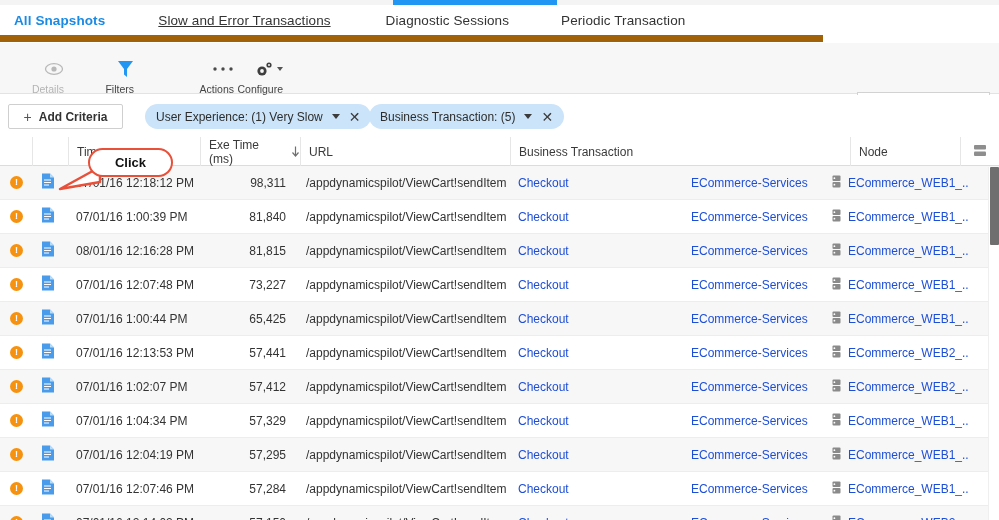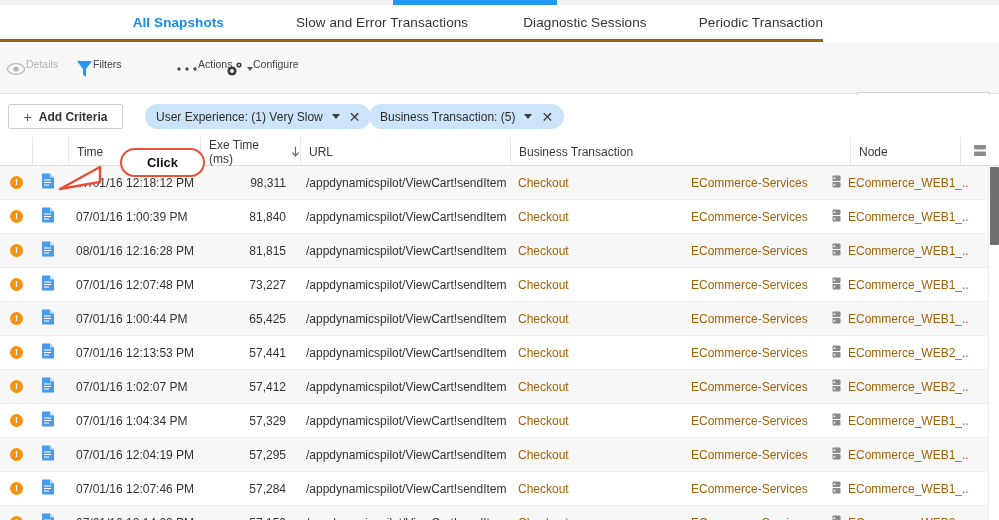--- a/index.html
+++ b/index.html
@@ -11,41 +11,41 @@
   }
   #app { position: relative; width: 999px; height: 520px; background:#fff; }
 
   
   .top-accent-track { position:absolute; top:0; left:0; width:999px; height:5px; background:#f4f4f4; }
   .top-accent { position:absolute; top:0; left:393px; width:164px; height:5px; background:#2196f3; }
 
   
   .tabbar {
     position:absolute; top:5px; left:0; width:823px; height:37px;
-    background:#fff; border-bottom:3px solid #a16207;
-    display:flex; align-items:center;justify-content:flex-end;
+    background:#fff; border-bottom:7px solid #a16207;
+    display:flex; align-items:center;
   }
   .tab {
     font-size:13.5px; color:#333; cursor:pointer; white-space:nowrap;
     padding:0 0; letter-spacing:.1px;
   }
   .tab.active { color:#1a8ae5; font-weight:bold; }
   .tab-0 { margin-left:14px; }
-  .tab-1 { margin-left:72px; }
+  .tab-1 { margin-left:53px;text-decoration:underline; }
   .tab-2 { margin-left:55px; }
   .tab-3 { margin-left:52px; }
 
   
   .toolbar {
     position:absolute; top:43px; left:0; width:999px; height:51px;
     background:#f7f7f7; border-bottom:1px solid #e3e3e3;
   }
   .tool {
     position:absolute; top:12px; width:58px; height:44px;
-    display:flex; flex-direction:row; align-items:flex-start; justify-content:flex-start;
+    display:flex; flex-direction:column; align-items:flex-end; justify-content:flex-start;
     cursor:pointer;
   }
   .tool .ticon { height:22px; display:flex; align-items:center; justify-content:center; margin-top:3px; }
   .tool .tlabel { font-size:10.5px; color:#444; margin-top:3px; white-space:nowrap; }
   .tool.disabled .tlabel { color:#b4b4b4; }
   .vsep { position:absolute; left:68px; top:52px; width:1px; height:30px; background:#dcdcdc; }
 
   .caret { display:inline-block; width:0;height:0;margin-left:3px;
            border-left:3.5px solid transparent;border-right:3.5px solid transparent;
            border-top:4px solid #9a9a9a; vertical-align:middle; }
@@ -81,39 +81,39 @@
   
   .table { position:absolute; top:137px; left:0; width:999px; height:383px; background:#fff; overflow:hidden; }
   .thead { position:relative; height:29px; border-bottom:1px solid #dcdcdc; background:#fff; }
   .th { position:absolute; top:0; height:29px; display:flex; align-items:center;
         font-size:12px; color:#3a3a3a; border-left:1px solid #e6e6e6; padding-left:8px; cursor:pointer; }
   .th.nb { border-left:0; }
   .row { position:relative; height:34px; display:flex; align-items:center; border-bottom:1px solid #ededed; }
   .row.odd { background:#f7f7f7; }
   .row.even { background:#ffffff; }
   .cell { position:absolute; font-size:12px; color:#333; white-space:nowrap; overflow:hidden; }
-  .cell.link { color:#a16207; }
+  .cell.link { color:#1d4ed8; }
   .cell.num { text-align:right; }
 
   
   .sev { width:13px;height:13px;border-radius:50%;background:#f59211;
          display:flex;align-items:center;justify-content:center;
          color:#fff;font-size:9px;font-weight:bold;line-height:1; }
   .doc { width:14px;height:16px; }
   .nodeico { width:9px;height:13px; }
 
   
   .vscroll { position:absolute; right:0; top:30px; width:11px; height:353px; background:#fff; border-left:1px solid #efefef; }
   .vthumb { position:absolute; left:1px; top:0; width:9px; height:78px; background:#6f6f6f; border-radius:1px; }
 
   
   .callout { position:absolute; left:88px; top:148px; width:85px; height:29px;
              background:#fff; border:2.5px solid #e8503a; border-radius:15px;
              display:flex; align-items:center; justify-content:center;
-             font-size:13px; font-weight:bold; color:#111; z-index:40;margin-left:32px; }
+             font-size:13px; font-weight:bold; color:#111; z-index:40; }
   .callout-tail { position:absolute; left:58px; top:165px; z-index:39; }
 </style>
 </head>
 <body>
 
 <div id="app">
 
   <div class="top-accent-track">
     <div class="top-accent"></div>
   </div>

